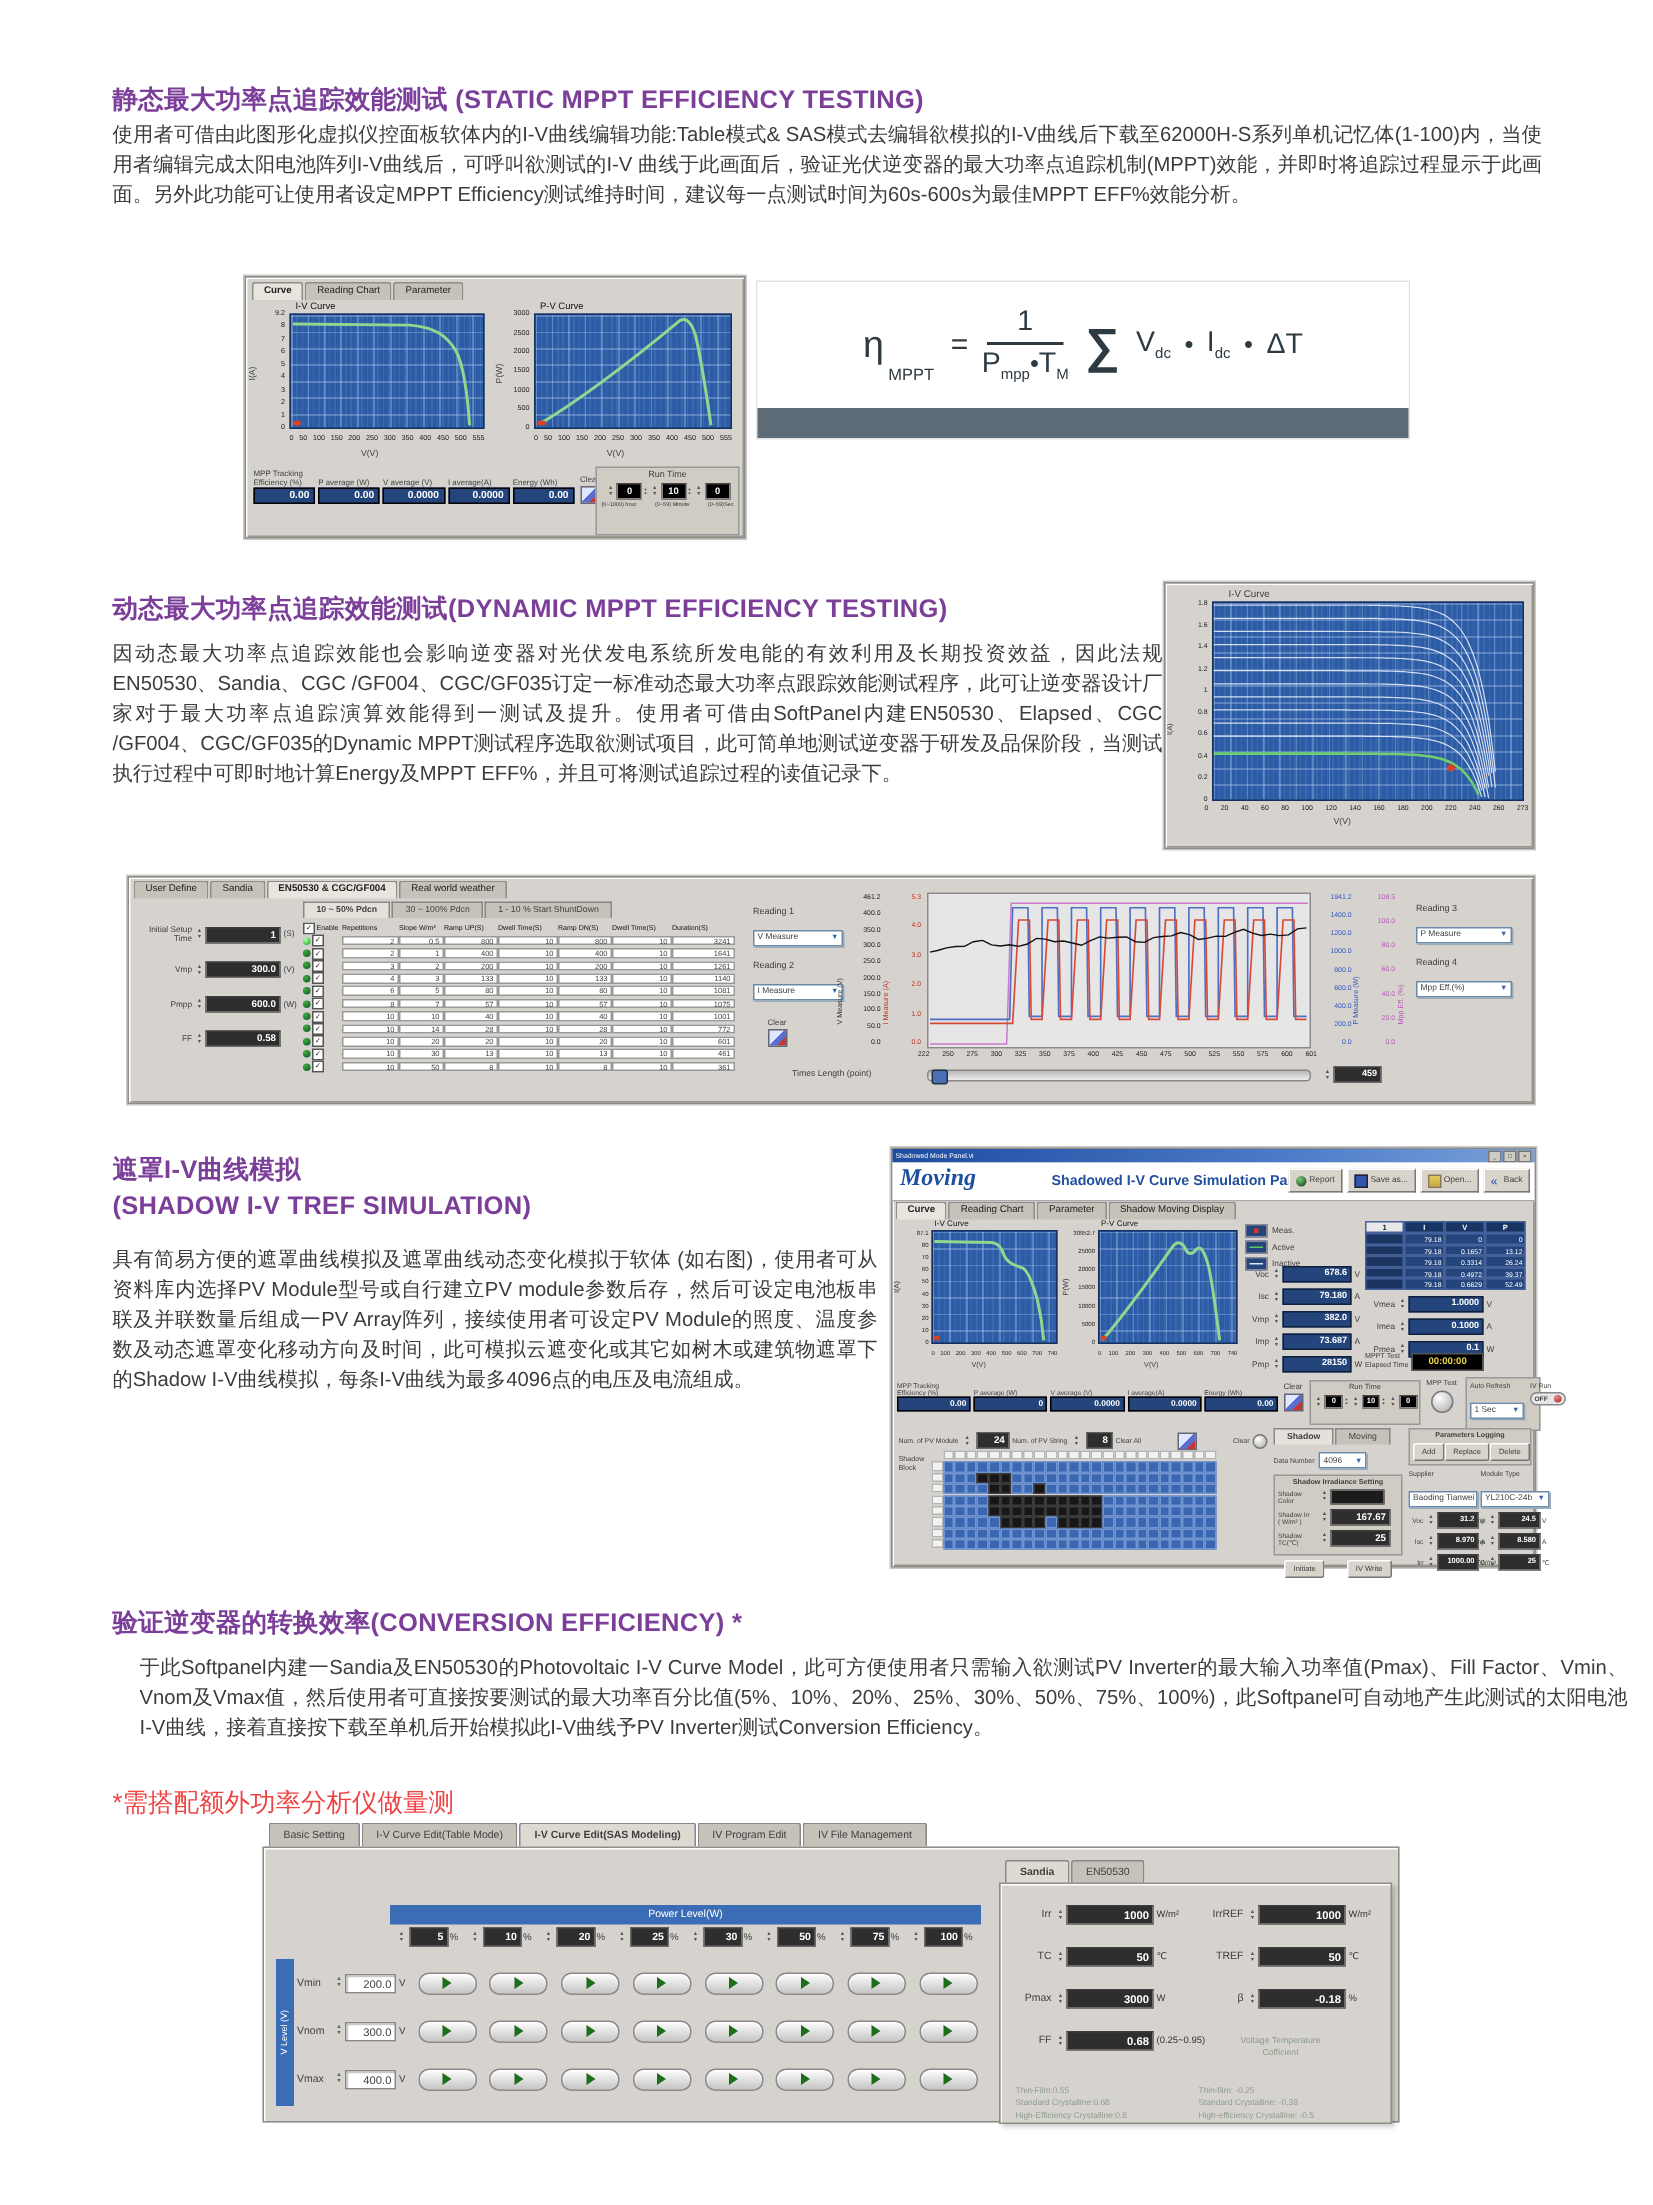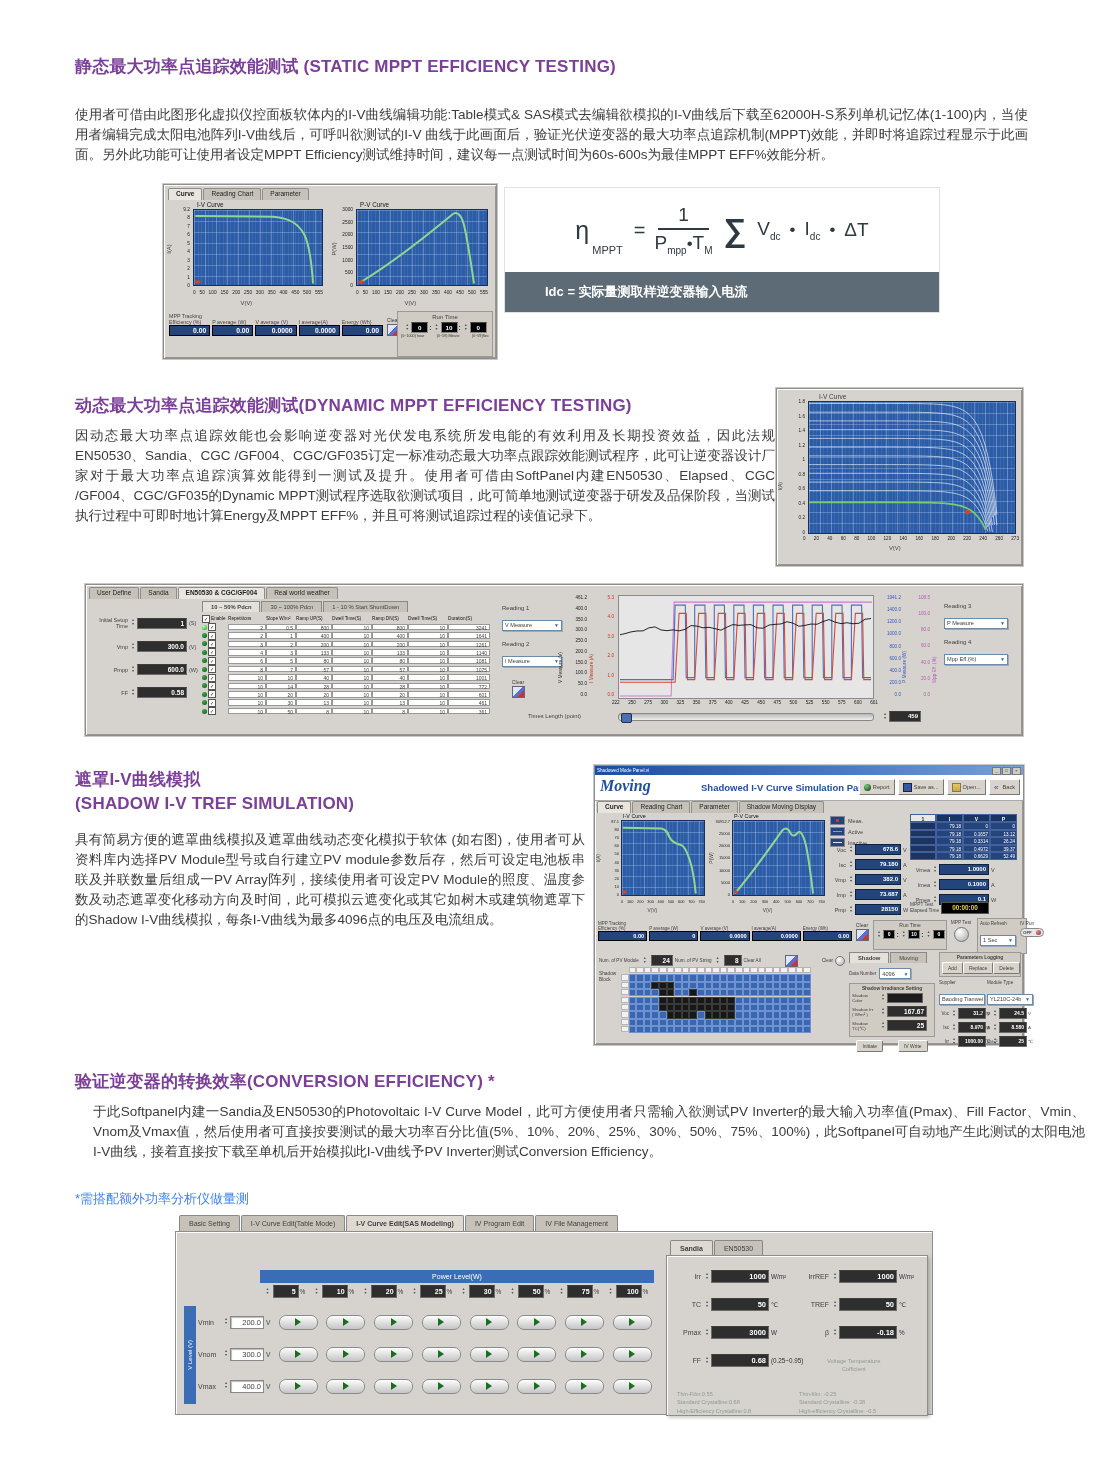--- a/index.html
+++ b/index.html
@@ -2,21 +2,21 @@
 <html><head>
 <meta charset="utf-8">
 <style>
   html,body{margin:0;padding:0}
   body{width:1102px;height:1470px;position:relative;background:#fff;
        font-family:"Liberation Sans","DejaVu Sans",sans-serif;color:#3f3f3f;overflow:hidden}
   .abs{position:absolute}
   .pre{white-space:pre-line}
   .sec-title{color:#7b3f99;font-size:17px;font-weight:bold;margin:0;letter-spacing:.2px}
   .body-text{font-size:13.5px;line-height:20px;text-align:justify;margin:0;color:#3c3c3c}
-  .note-text{font-size:13px;color:#3b82f6}
+  .note-text{font-size:17px;color:#ef4444}
 
   
   #formula{border:1px solid #e2e2e2}
   .f-white{height:84px;background:#fff;display:flex;align-items:center;justify-content:center;gap:9px;color:#2e3a42}
   .f-eta{font-size:25px}
   .f-sub{font-size:11px;align-self:flex-end;margin:0 2px 16px -6px}
   .f-eq{font-size:20px}
   .f-frac{display:inline-flex;flex-direction:column;align-items:center}
   .f-num{font-size:19px;border-bottom:2px solid #2e3a42;padding:0 20px 2px}
   .f-den{font-size:19px;padding-top:2px}
@@ -234,21 +234,21 @@
   #p5-betanote{position:absolute;left:160px;top:102px;font-size:5.8px;color:#8e9c8e;text-align:center;line-height:1.3}
 
   .f-l{font-size:6px}
   .f-u{font-size:6px}
   .frow{display:flex;align-items:center}
 </style>
 </head>
 <body>
 
 <h2 class="sec-title abs" style="left:75px;top:55px">静态最大功率点追踪效能测试 (STATIC MPPT EFFICIENCY TESTING)</h2>
-<p class="body-text abs" style="left:75px;top:105px;width:953px">使用者可借由此图形化虚拟仪控面板软体内的I-V曲线编辑功能:Table模式&amp; SAS模式去编辑欲模拟的I-V曲线后下载至62000H-S系列单机记忆体(1-100)内，当使用者编辑完成太阳电池阵列I-V曲线后，可呼叫欲测试的I-V 曲线于此画面后，验证光伏逆变器的最大功率点追踪机制(MPPT)效能，并即时将追踪过程显示于此画面。另外此功能可让使用者设定MPPT Efficiency测试维持时间，建议每一点测试时间为60s-600s为最佳MPPT EFF%效能分析。</p>
+<p class="body-text abs" style="left:75px;top:80px;width:953px">使用者可借由此图形化虚拟仪控面板软体内的I-V曲线编辑功能:Table模式&amp; SAS模式去编辑欲模拟的I-V曲线后下载至62000H-S系列单机记忆体(1-100)内，当使用者编辑完成太阳电池阵列I-V曲线后，可呼叫欲测试的I-V 曲线于此画面后，验证光伏逆变器的最大功率点追踪机制(MPPT)效能，并即时将追踪过程显示于此画面。另外此功能可让使用者设定MPPT Efficiency测试维持时间，建议每一点测试时间为60s-600s为最佳MPPT EFF%效能分析。</p>
 
 <div id="panel1" class="lv abs" style="left:163px;top:184px;width:332px;height:173px">
   <div id="p1-tabs" class="tabrow" style="left:4px;top:3px">
       <div class="tab active">Curve</div>
       <div class="tab">Reading Chart</div>
       <div class="tab">Parameter</div>
     </div>
   <div id="p1-iv" style="left:3px;top:16px;width:160px;height:106px" class="mchart">
       <div class="mc-title">I-V Curve</div>
       <div class="mc-ylab">I(A)</div>
@@ -386,21 +386,20 @@
       <span class="f-den"><span>P</span><sub>mpp</sub><span class="f-dot">•</span><span>T</span><sub>M</sub></span>
     </span>
     <span class="f-sigma">∑</span>
     <span class="f-term"><span>V</span><sub>dc</sub></span>
     <span class="f-dot">•</span>
     <span class="f-term"><span>I</span><sub>dc</sub></span>
     <span class="f-dot">•</span>
     <span class="f-term">ΔT</span>
   </div>
   <div class="f-defs">
-    <div>Idc = 实际量测取样逆变器输入电流</div>
   </div>
 </div>
 
 <h2 class="sec-title abs" style="left:75px;top:394px">动态最大功率点追踪效能测试(DYNAMIC MPPT EFFICIENCY TESTING)</h2>
 <p class="body-text abs" style="left:75px;top:426px;width:700px">因动态最大功率点追踪效能也会影响逆变器对光伏发电系统所发电能的有效利用及长期投资效益，因此法规EN50530、Sandia、CGC /GF004、CGC/GF035订定一标准动态最大功率点跟踪效能测试程序，此可让逆变器设计厂家对于最大功率点追踪演算效能得到一测试及提升。使用者可借由SoftPanel内建EN50530、Elapsed、CGC /GF004、CGC/GF035的Dynamic MPPT测试程序选取欲测试项目，此可简单地测试逆变器于研发及品保阶段，当测试执行过程中可即时地计算Energy及MPPT EFF%，并且可将测试追踪过程的读值记录下。</p>
 
 <div id="panel2" class="lv abs" style="left:776px;top:388px;width:245px;height:176px">
   <div class="abs lbl7" style="left:42px;top:4px;font-weight:normal;font-size:6.5px">I-V Curve</div>
   <div class="abs vtext" style="left:1px;top:55px;height:46px">I(A)</div>
   <div id="p2-yticks" class="ticks-col abs" style="left:9px;top:10px;width:19px;height:136px">

